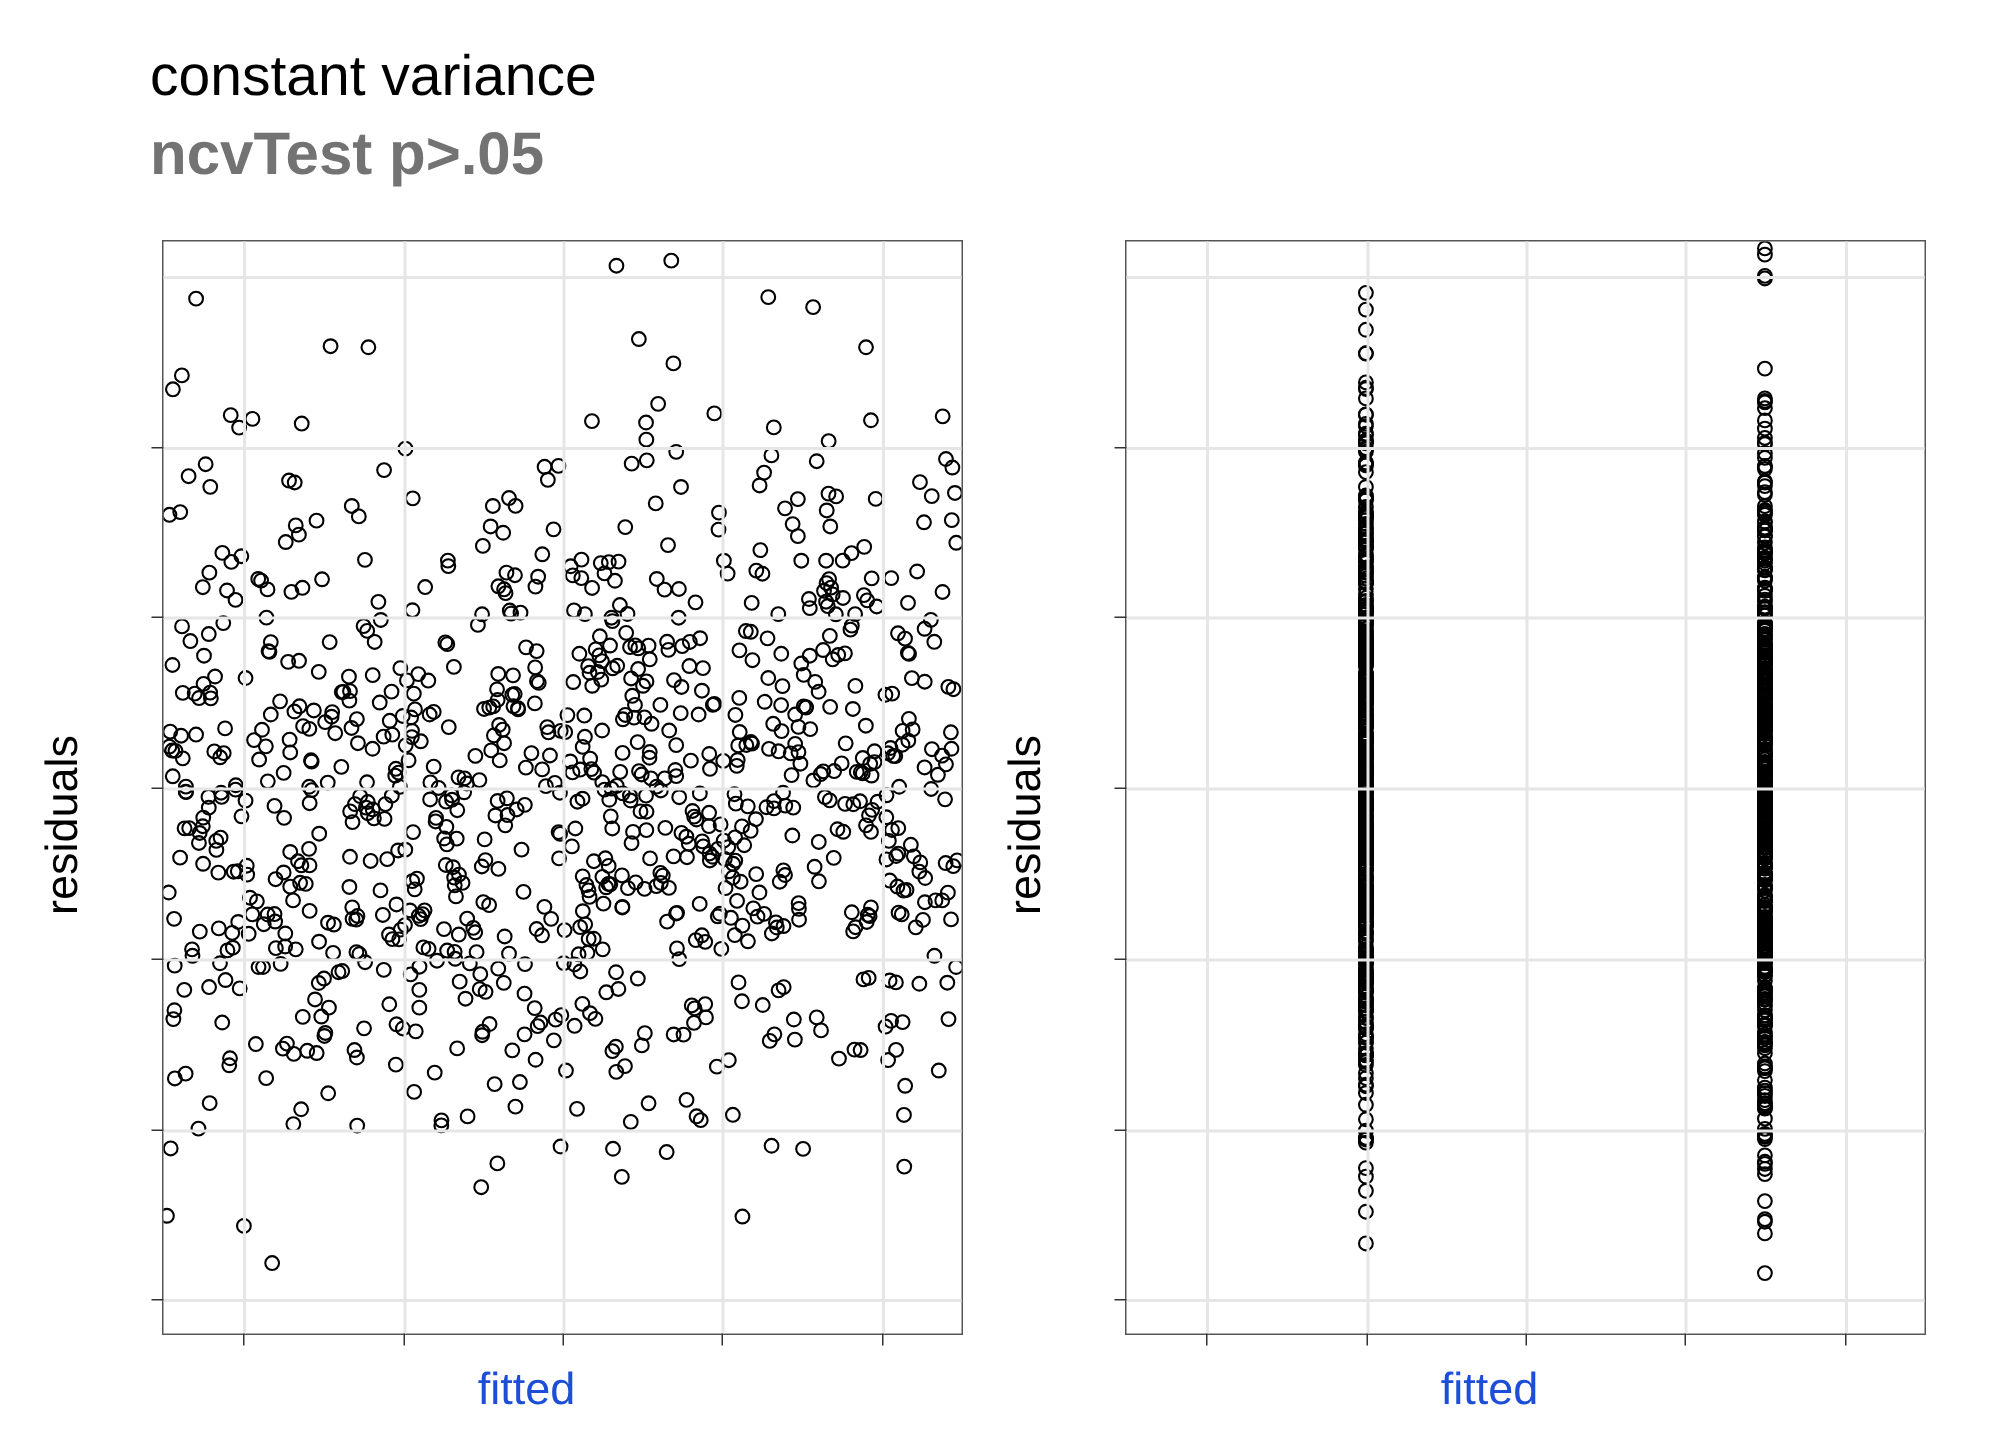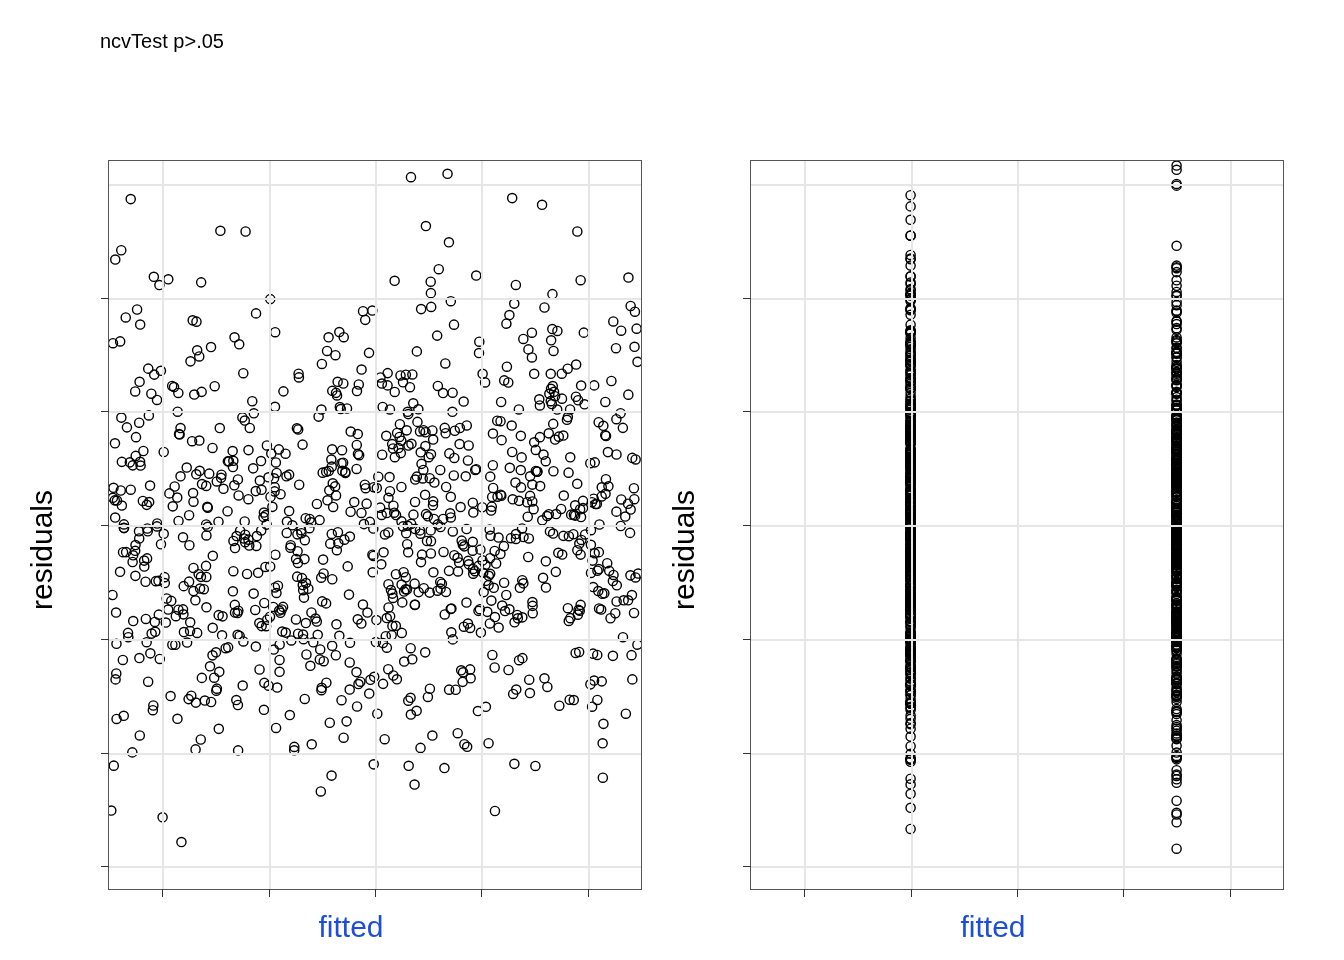--- a/index.html
+++ b/index.html
@@ -21,23 +21,23 @@
     left: 100px;
     top: 30px;
   }
   .title-main {
     font-size: 38px;
     color: #000;
     font-weight: 400;
     margin: 0 0 8px 0;
   }
   .title-sub {
-    font-size: 20px;
-    color: #000000;
-    font-weight: 400;
+    font-size: 40px;
+    color: #737373;
+    font-weight: 700;
     margin: 0;
   }
   .panels {
     position: absolute;
     left: 60px;
     top: 160px;
     width: 1224px;
     height: 780px;
     display: flex;
     gap: 60px;
@@ -104,20 +104,21 @@
     stroke: #000;
     stroke-width: 1.4;
   }
 </style>
 </head>
 <body>
 
 <div class="page">
 
   <div class="titles">
+    <div class="title-main">constant variance</div>
     <div class="title-sub">ncvTest p&gt;.05</div>
   </div>
 
   <div class="panels">
 
     <div class="panel">
       <div class="ylab">residuals</div>
       <div class="xlab">fitted</div>
       <div class="plot-wrap" id="plot-left">
         <svg class="points" id="svg-left" preserveAspectRatio="none" viewBox="0 0 534 730">

